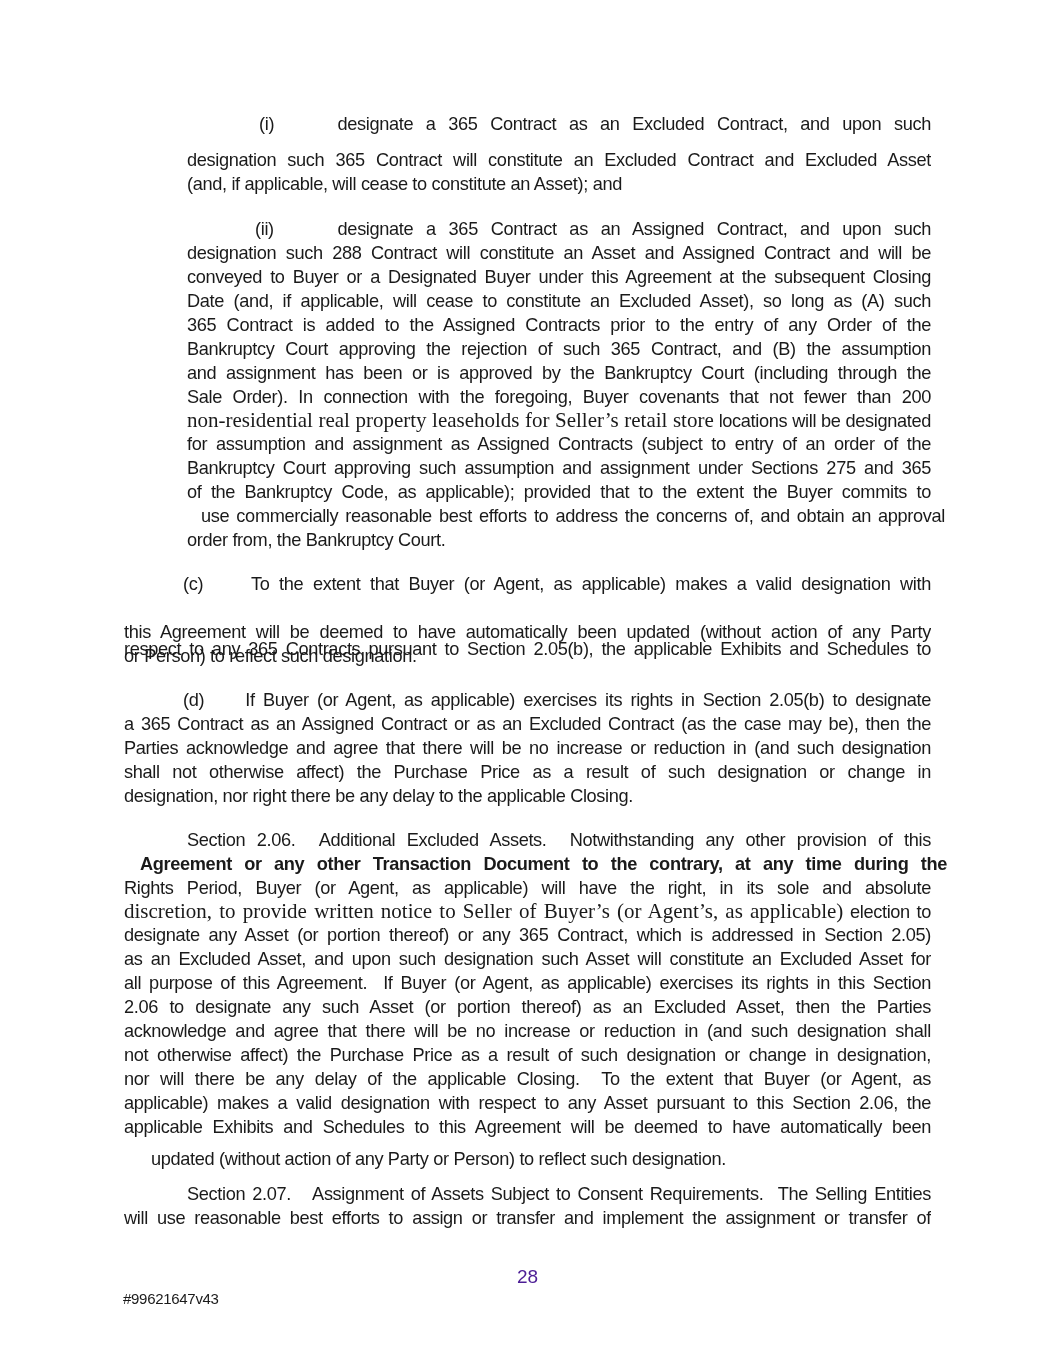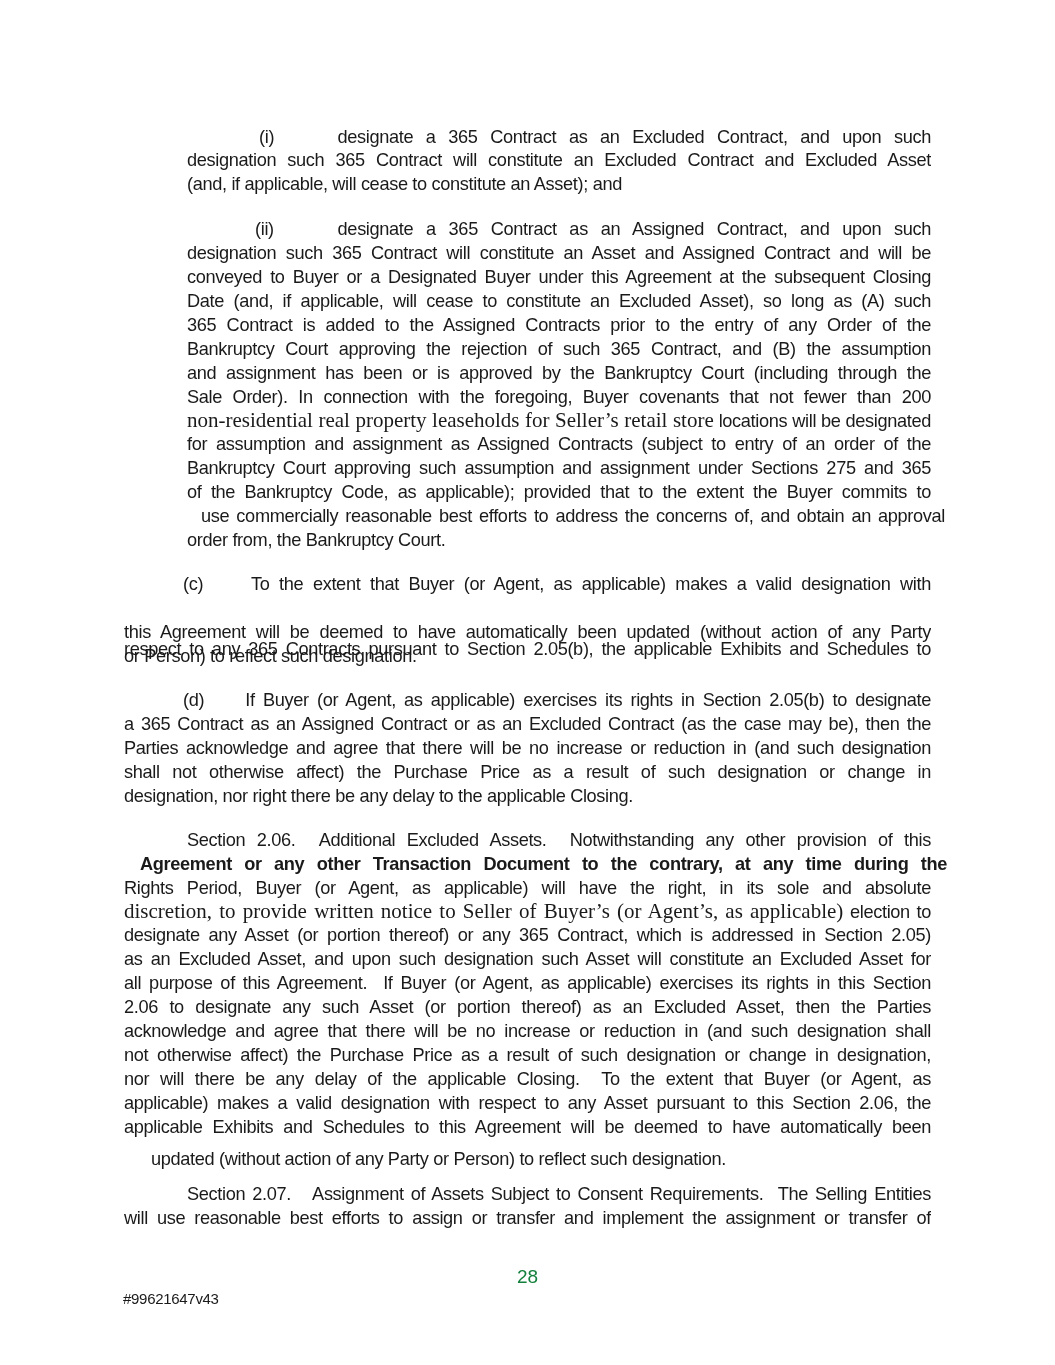--- a/index.html
+++ b/index.html
@@ -9,37 +9,37 @@
     position: absolute;
     font-family: "Liberation Sans", sans-serif;
     font-size: 18.2px;
     line-height: 24px;
     white-space: nowrap;
     letter-spacing: -0.35px;
     transform-origin: left top;
   }
   .just { text-align: justify; text-align-last: justify; white-space: normal; height: 24px; overflow: hidden; }
   .serif { font-family: "Liberation Serif", serif; font-size: 21px; letter-spacing: 0; }
-  .pnum { position: absolute; left: 0; width: 1055px; top: 1266px; text-align: center; font-family: "Liberation Sans", sans-serif; font-size: 19px; color: #15803d; }
+  .pnum { position: absolute; left: 0; width: 1055px; top: 1266px; text-align: center; font-family: "Liberation Sans", sans-serif; font-size: 19px; color: #4c1d95; }
   .docid { position: absolute; left: 123px; top: 1290px; font-family: "Liberation Sans", sans-serif; font-size: 15px; color: #1a1a1a; letter-spacing: -0.3px; }
 </style>
 </head>
 <body>
 
 <div class="page">
 
   <div>
-    <div class="line just" style="left:259px;top:125px;width:672px;">(i)&nbsp;&nbsp;&nbsp;&nbsp;&nbsp;designate a 365 Contract as an Excluded Contract, and upon such</div>
+    <div class="line just" style="left:259px;top:112px;width:672px;">(i)&nbsp;&nbsp;&nbsp;&nbsp;&nbsp;designate a 365 Contract as an Excluded Contract, and upon such</div>
     <div class="line just" style="left:187px;top:148px;width:744px;">designation such 365 Contract will constitute an Excluded Contract and Excluded Asset</div>
     <div class="line" style="left:187px;top:172px;">(and, if applicable, will cease to constitute an Asset); and</div>
   </div>
 
   <div>
     <div class="line just" style="left:255px;top:217px;width:676px;">(ii)&nbsp;&nbsp;&nbsp;&nbsp;&nbsp;designate a 365 Contract as an Assigned Contract, and upon such</div>
-    <div class="line just" style="left:187px;top:241px;width:744px;">designation such 365 Contract will constitute an Asset and Assigned Contract and will be</div>
+    <div class="line just" style="left:187px;top:241px;width:744px;">designation such 288 Contract will constitute an Asset and Assigned Contract and will be</div>
     <div class="line just" style="left:187px;top:265px;width:744px;">conveyed to Buyer or a Designated Buyer under this Agreement at the subsequent Closing</div>
     <div class="line just" style="left:187px;top:289px;width:744px;">Date (and, if applicable, will cease to constitute an Excluded Asset), so long as (A) such</div>
     <div class="line just" style="left:187px;top:313px;width:744px;">365 Contract is added to the Assigned Contracts prior to the entry of any Order of the</div>
     <div class="line just" style="left:187px;top:337px;width:744px;">Bankruptcy Court approving the rejection of such 365 Contract, and (B) the assumption</div>
     <div class="line just" style="left:187px;top:361px;width:744px;">and assignment has been or is approved by the Bankruptcy Court (including through the</div>
     <div class="line just" style="left:187px;top:385px;width:744px;">Sale Order). In connection with the foregoing, Buyer covenants that not fewer than 200</div>
     <div class="line just" style="left:187px;top:408px;width:744px;">
       <span class="serif">non-residential real property leaseholds for Seller’s retail store</span><span> locations will be designated</span>
     </div>
     <div class="line just" style="left:187px;top:432px;width:744px;">for assumption and assignment as Assigned Contracts (subject to entry of an order of the</div>

